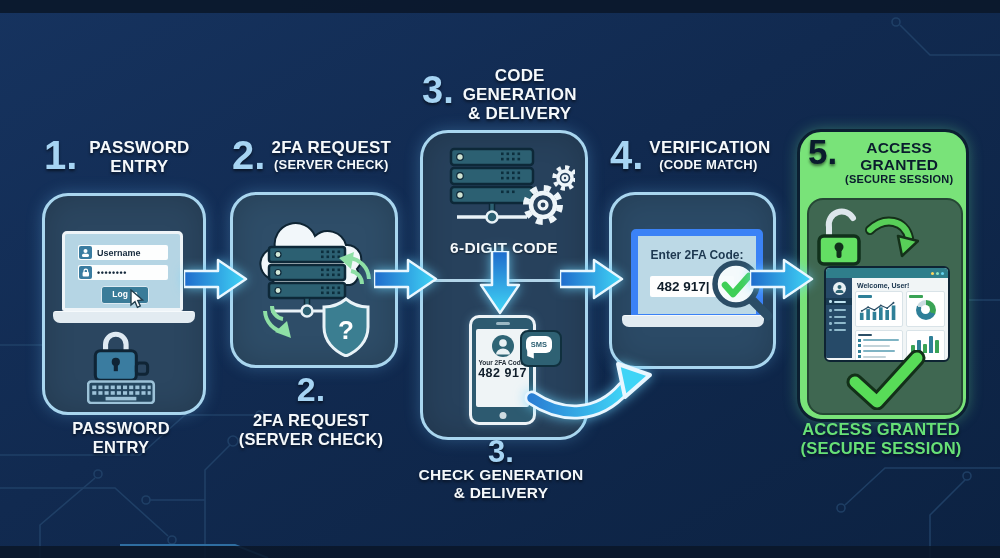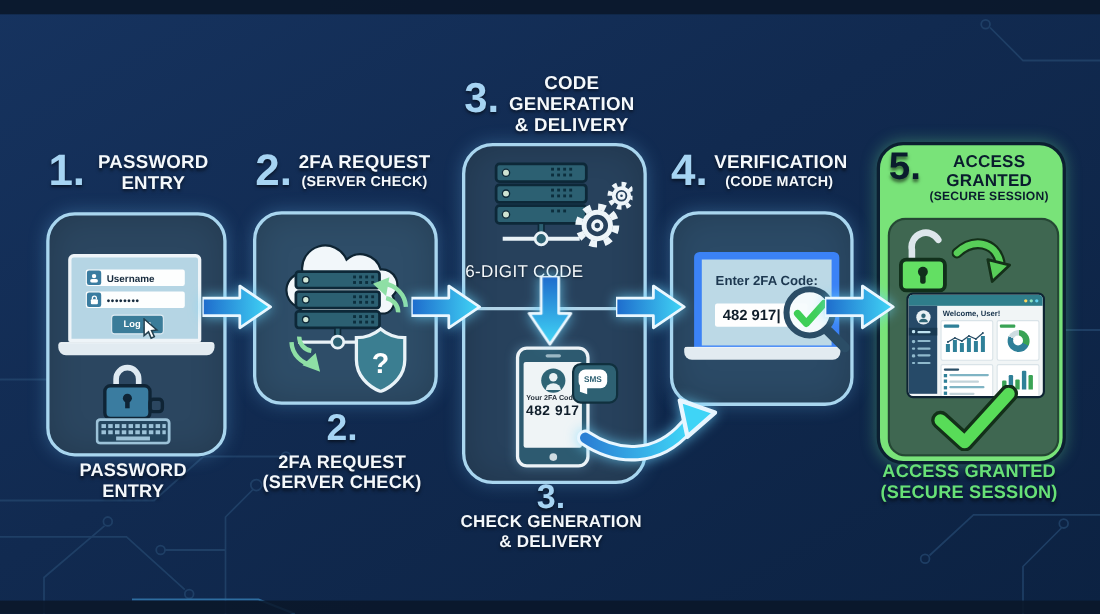--- a/index.html
+++ b/index.html
@@ -53,22 +53,22 @@
   .loginbtn{position:absolute;left:36px;top:52px;width:46px;height:16px;background:#3a7c99;
     border:1px solid #dceaf2;border-radius:3px;color:#fff;font-size:8.5px;font-weight:bold;
     text-align:center;line-height:15px;}
   .base{position:absolute;background:#e2ebf1;border-radius:3px 3px 7px 7px;
     border-top:1px solid #f6fafc;}
   .cursor{position:absolute;z-index:5;}
 
   
   .divider{position:absolute;left:2px;top:146px;width:155px;height:3px;background:#b9dcf0;
     border-radius:2px;opacity:.95;}
-  .codelabel{position:absolute;left:0;top:106px;width:100%;font-size:15.5px;
-    font-weight:normal;color:#f5f9fc;letter-spacing:.3px;text-shadow:0 1px 2px rgba(0,0,0,.5);}
+  .codelabel{position:absolute;left:0;top:106px;width:100%;text-align:center;font-size:15.5px;
+    font-weight:bold;color:#f5f9fc;letter-spacing:.3px;text-shadow:0 1px 2px rgba(0,0,0,.5);}
   .phone{position:absolute;left:46px;top:182px;width:61px;height:104px;background:#2d5a70;
     border:3px solid #edf3f7;border-radius:10px;box-shadow:0 0 10px rgba(140,210,240,.3);}
   .pscreen{position:absolute;left:4px;top:11px;width:53px;height:78px;background:#eff4f6;
     border-radius:2px;text-align:center;}
   .pavatar{width:22px;height:22px;border-radius:50%;background:#2e6475;margin:6px auto 2px;}
   .plabel{font-size:6.5px;font-weight:bold;color:#26313c;}
   .pcode{font-size:12.5px;font-weight:bold;color:#101e2b;letter-spacing:.5px;}
   .phome{position:absolute;bottom:3px;left:50%;transform:translateX(-50%);width:7px;height:7px;
     border-radius:50%;background:#cfdbe1;}
   .sms{position:absolute;left:48px;top:12px;width:38px;height:33px;background:#2e6173;

